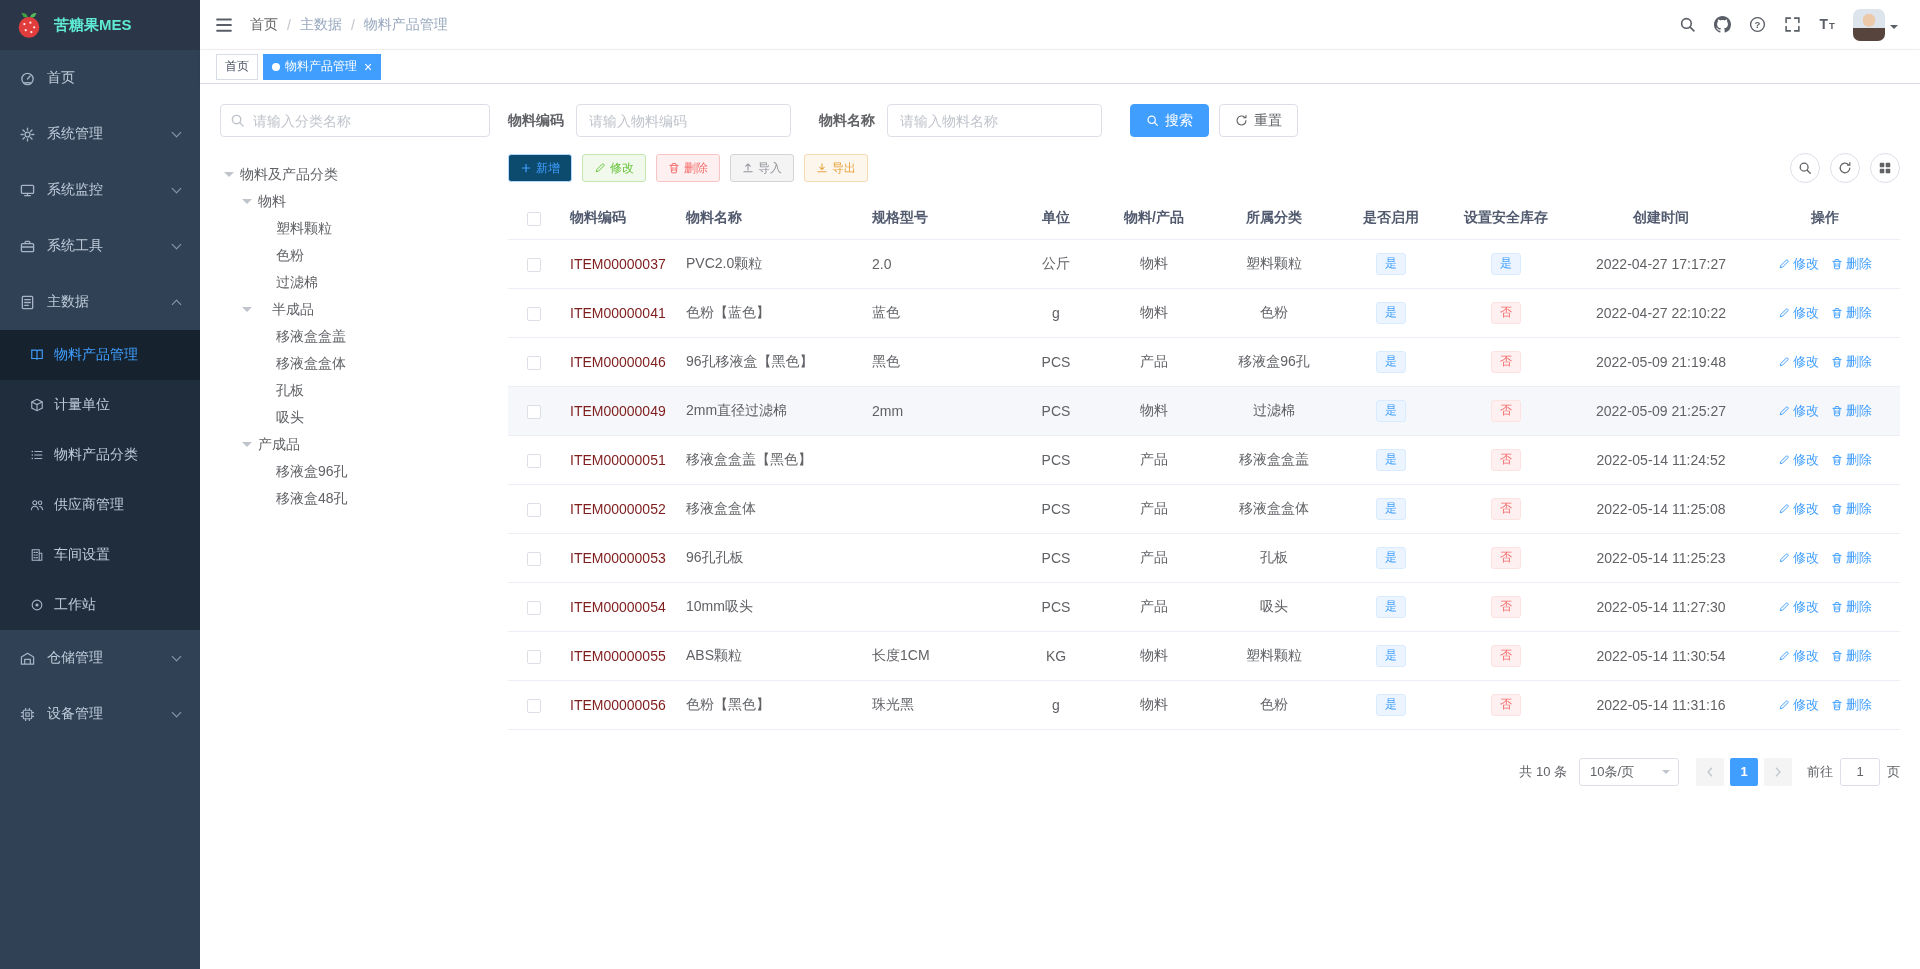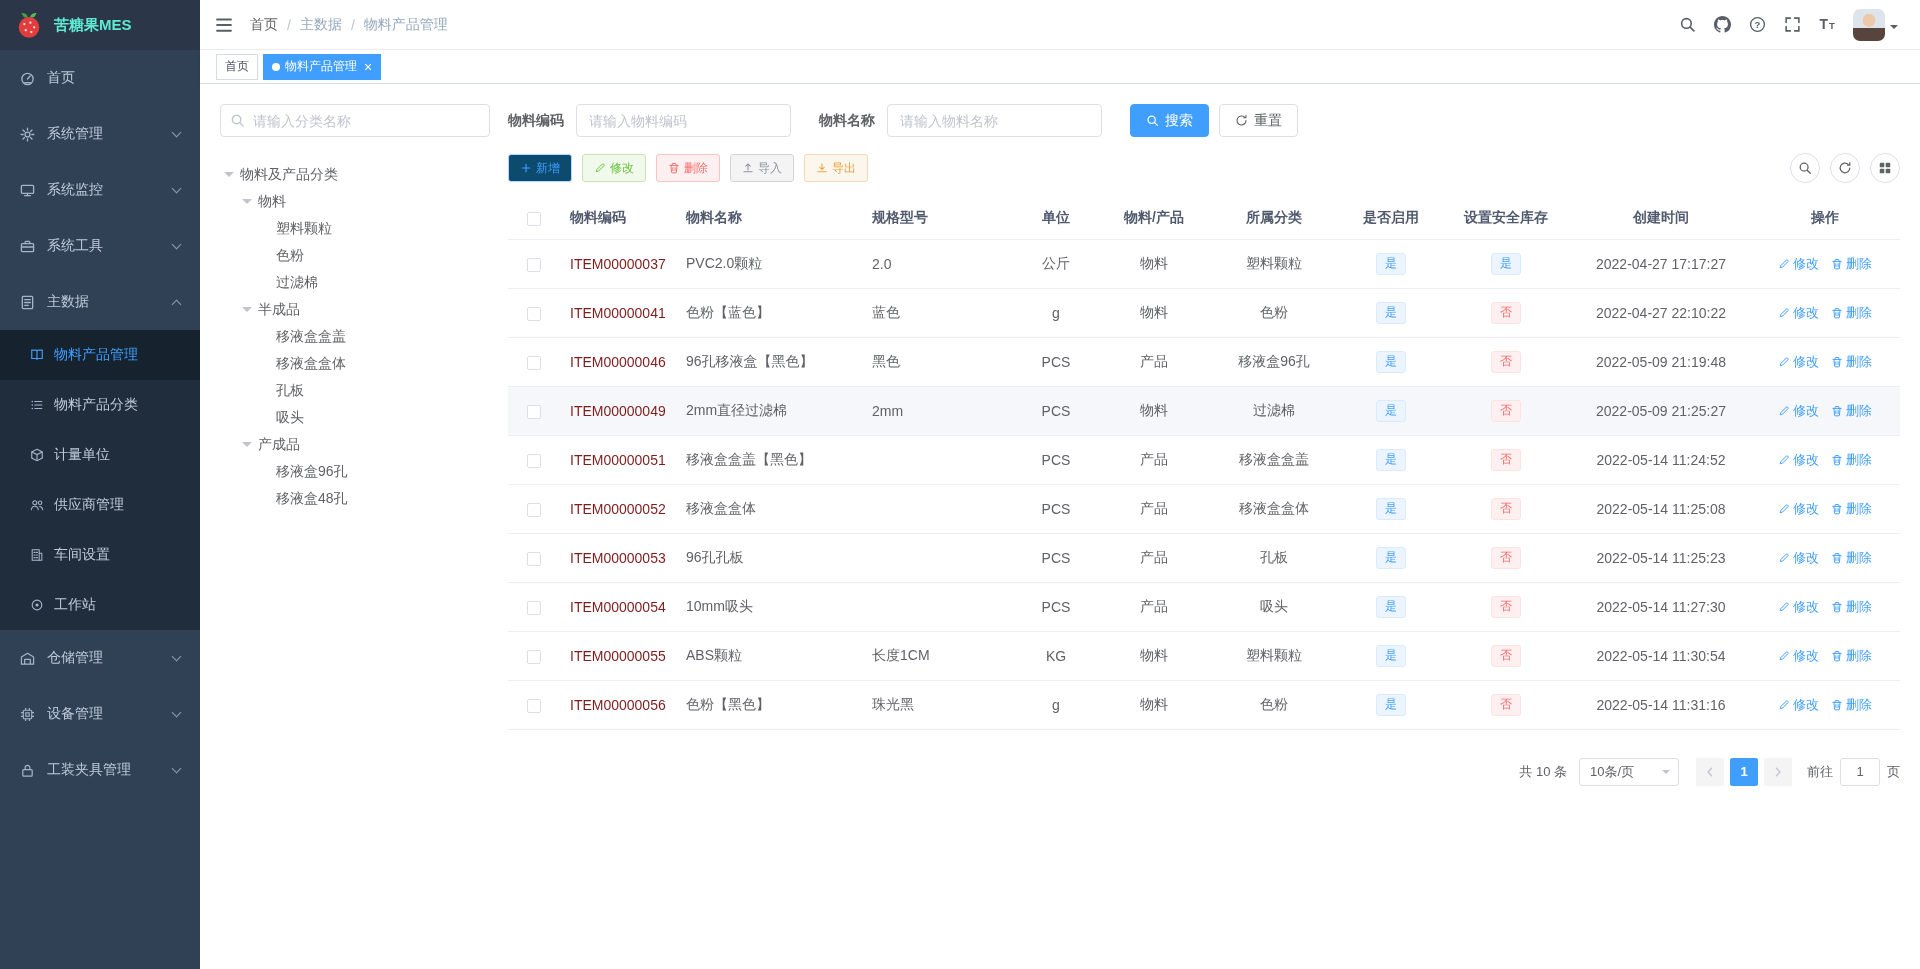--- a/index.html
+++ b/index.html
@@ -182,37 +182,37 @@
           <div class="submenu-item active">
             <span class="ico menu-ico">
               <svg viewBox="0 0 16 16" fill="none" stroke="currentColor" stroke-width="1.3">
                 <path d="M2 2.5h4.5a1.5 1.5 0 011.5 1.5v9.5a1.5 1.5 0 00-1.5-1.5H2zM14 2.5H9.5A1.5 1.5 0 008 4v9.5a1.5 1.5 0 011.5-1.5H14z"></path>
               </svg>
             </span>
             <span class="menu-label">物料产品管理</span>
           </div>
           <div class="submenu-item">
             <span class="ico menu-ico">
+              <svg viewBox="0 0 16 16" fill="none" stroke="currentColor" stroke-width="1.3">
+                <path d="M8 1.5l6 3v7l-6 3-6-3v-7z"></path>
+                <path d="M2 4.5l6 3 6-3M8 7.5V14"></path>
+              </svg>
+            </span>
+            <span class="menu-label">计量单位</span>
+          </div>
+          <div class="submenu-item">
+            <span class="ico menu-ico">
               <svg viewBox="0 0 16 16" fill="none" stroke="currentColor" stroke-width="1.3" stroke-linecap="round">
                 <path d="M5.5 4h8M5.5 8h8M5.5 12h8"></path>
                 <circle cx="2.6" cy="4" r=".9" fill="currentColor" stroke="none"></circle>
                 <circle cx="2.6" cy="8" r=".9" fill="currentColor" stroke="none"></circle>
                 <circle cx="2.6" cy="12" r=".9" fill="currentColor" stroke="none"></circle>
               </svg>
             </span>
             <span class="menu-label">物料产品分类</span>
-          </div>
-          <div class="submenu-item">
-            <span class="ico menu-ico">
-              <svg viewBox="0 0 16 16" fill="none" stroke="currentColor" stroke-width="1.3">
-                <path d="M8 1.5l6 3v7l-6 3-6-3v-7z"></path>
-                <path d="M2 4.5l6 3 6-3M8 7.5V14"></path>
-              </svg>
-            </span>
-            <span class="menu-label">计量单位</span>
           </div>
           <div class="submenu-item">
             <span class="ico menu-ico">
               <svg viewBox="0 0 16 16" fill="none" stroke="currentColor" stroke-width="1.2" stroke-linecap="round">
                 <circle cx="5.5" cy="5.5" r="2.3"></circle>
                 <path d="M1.5 13.5c.4-2.6 2-4 4-4s3.6 1.4 4 4"></path>
                 <circle cx="11.5" cy="5.5" r="2"></circle>
                 <path d="M11 9.6c1.9.1 3.2 1.4 3.5 3.9"></path>
               </svg>
             </span>
@@ -248,30 +248,20 @@
         </div>
         <div class="menu-item">
           <span class="ico menu-ico">
             <svg viewBox="0 0 16 16" fill="none" stroke="currentColor" stroke-width="1.2">
               <rect x="3.5" y="3.5" width="9" height="9" rx="1"></rect>
               <rect x="6.2" y="6.2" width="3.6" height="3.6"></rect>
               <path d="M6 1v2.5M10 1v2.5M6 12.5V15M10 12.5V15M1 6h2.5M1 10h2.5M12.5 6H15M12.5 10H15"></path>
             </svg>
           </span>
           <span class="menu-label">设备管理</span>
-          <span class="chev"></span>
-        </div>
-        <div class="menu-item">
-          <span class="ico menu-ico">
-            <svg viewBox="0 0 16 16" fill="none" stroke="currentColor" stroke-width="1.3">
-              <rect x="3" y="7" width="10" height="7" rx="1"></rect>
-              <path d="M5.5 7V5a2.5 2.5 0 015 0v2"></path>
-            </svg>
-          </span>
-          <span class="menu-label">工装夹具管理</span>
           <span class="chev"></span>
         </div>
       </nav>
   </aside>
 
   <div class="main">
 
     <header class="navbar">
       <span class="ico hamburger">
           <svg viewBox="0 0 16 16" fill="none" stroke="currentColor" stroke-width="1.6" stroke-linecap="round">
@@ -368,21 +358,21 @@
               <span class="tree-label">塑料颗粒</span>
             </div>
             <div class="tree-node" style="padding-left: 40px;">
               <span class="tree-caret placeholder"></span>
               <span class="tree-label">色粉</span>
             </div>
             <div class="tree-node" style="padding-left: 40px;">
               <span class="tree-caret placeholder"></span>
               <span class="tree-label">过滤棉</span>
             </div>
-            <div class="tree-node" style="padding-left: 22px;">
+            <div class="tree-node" style="padding-left: 22px; gap: 14px;">
               <span class="tree-caret"></span>
               <span class="tree-label">半成品</span>
             </div>
             <div class="tree-node" style="padding-left: 40px;">
               <span class="tree-caret placeholder"></span>
               <span class="tree-label">移液盒盒盖</span>
             </div>
             <div class="tree-node" style="padding-left: 40px;">
               <span class="tree-caret placeholder"></span>
               <span class="tree-label">移液盒盒体</span>

